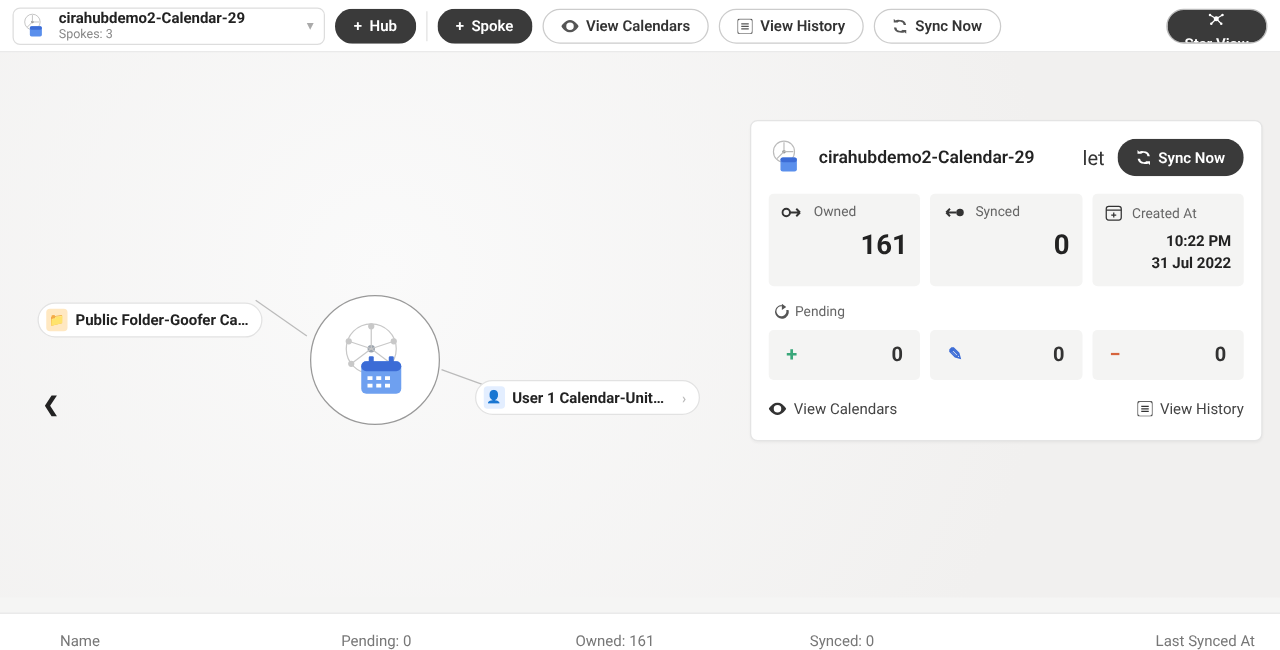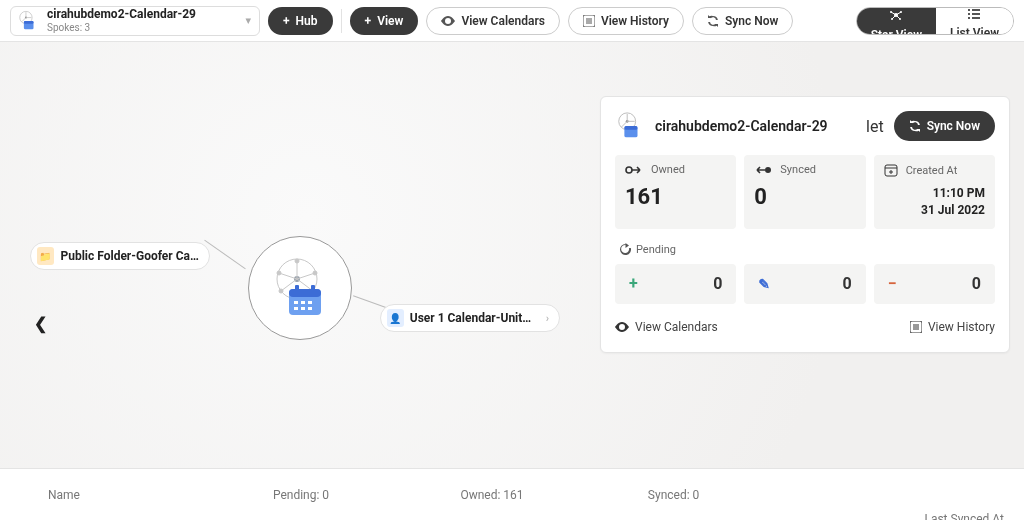--- a/index.html
+++ b/index.html
@@ -164,21 +164,21 @@
   .stat-row { display: flex; gap: 8px; margin-bottom: 14px; }
   .stat-card {
     flex: 1;
     background: #f4f4f3;
     border-radius: 4px;
     padding: 8px 10px 10px 10px;
     min-height: 72px;
     position: relative;
   }
   .stat-card .top { display: flex; align-items: center; gap: 8px; font-size: 11px; color: #666; margin-bottom: 8px; }
-  .stat-card .val { font-size: 22px; font-weight: 700; color: #222; text-align: left; }
+  .stat-card .val { font-size: 22px; font-weight: 700; color: #222; text-align: right; }
   .stat-card.created .lines { text-align: right; font-size: 12px; font-weight: 700; color: #222; line-height: 1.4; }
 
   .pending-head { display:flex; align-items:center; gap:4px; font-size:11px; color:#666; margin: 4px 0 8px 4px; }
   .pending-row { display:flex; gap:8px; margin-bottom: 16px; }
   .pend-card {
     flex:1;
     background:#f4f4f3;
     border-radius:4px;
     height:40px;
     display:flex; align-items:center; justify-content:space-between;
@@ -190,25 +190,25 @@
   .pend-card.edit .ico { color: #3c6cd6; font-size:14px;}
   .pend-card.del .ico { color: #d6643c; }
 
   .sp-links { display:flex; justify-content:space-between; font-size:12px; color:#444; }
   .sp-links .lnk { display:flex; align-items:center; gap:6px; cursor:pointer; }
 
   
   .bottombar {
     position: absolute;
     left: 0; right: 0; bottom: 0;
-    height: 52px;
+    height: 30px;
     background: #fff;
     border-top: 1px solid #e4e4e4;
     display: flex;
-    align-items: center;
+    align-items: flex-end;
     padding: 0 20px;
     font-size: 12px;
     color: #777;
   }
   .bottombar .col { flex: 1; }
   .bottombar .col.first { flex: 1.2; padding-left: 28px; }
   .bottombar .col.last { text-align: right; flex: 0.9; margin-top: 48px; }
 
   
   svg { display:block; }
@@ -239,21 +239,21 @@
 
   <div class="pill dark">
     <span>+</span>
     <span>Hub</span>
   </div>
 
   <div class="divider-v"></div>
 
   <div class="pill dark">
     <span>+</span>
-    <span>View</span>
+    <span>Spoke</span>
   </div>
 
   <div class="pill outline">
     <span>
       <svg width="14" height="10" viewBox="0 0 14 10">
           <path d="M7 0C3 0 0 5 0 5s3 5 7 5 7-5 7-5S11 0 7 0zm0 8a3 3 0 110-6 3 3 0 010 6z" fill="#555"></path>
         </svg>
     </span>
     <span>View Calendars</span>
   </div>
@@ -290,33 +290,20 @@
             <circle cx="12" cy="4" r="1" fill="#fff"></circle>
             <circle cx="3" cy="11" r="1" fill="#fff"></circle>
             <circle cx="11" cy="11" r="1" fill="#fff"></circle>
             <line x1="7" y1="7" x2="2" y2="4" stroke="#fff"></line>
             <line x1="7" y1="7" x2="12" y2="4" stroke="#fff"></line>
             <line x1="7" y1="7" x2="3" y2="11" stroke="#fff"></line>
             <line x1="7" y1="7" x2="11" y2="11" stroke="#fff"></line>
           </svg>
       </span>
       <span>Star View</span>
-    </div>
-    <div class="seg inactive">
-      <span>
-        <svg width="12" height="12" viewBox="0 0 12 12">
-            <rect x="0" y="1" width="2" height="2" fill="#555"></rect>
-            <rect x="4" y="1" width="8" height="2" fill="#555"></rect>
-            <rect x="0" y="5" width="2" height="2" fill="#555"></rect>
-            <rect x="4" y="5" width="8" height="2" fill="#555"></rect>
-            <rect x="0" y="9" width="2" height="2" fill="#555"></rect>
-            <rect x="4" y="9" width="8" height="2" fill="#555"></rect>
-          </svg>
-      </span>
-      <span>List View</span>
     </div>
   </div>
 </div>
 
 <div class="canvas">
 
   <div class="nav-arrow left">❮</div>
 
   <div class="spoke-line line1"></div>
   <div class="spoke-line line2"></div>
@@ -418,21 +405,21 @@
             <svg width="14" height="14" viewBox="0 0 14 14">
                 <rect x="1" y="2" width="12" height="11" rx="2" fill="none" stroke="#333"></rect>
                 <line x1="1" y1="5" x2="13" y2="5" stroke="#333"></line>
                 <line x1="7" y1="7" x2="7" y2="11" stroke="#333"></line>
                 <line x1="5" y1="9" x2="9" y2="9" stroke="#333"></line>
               </svg>
           </span>
           <span>Created At</span>
         </div>
         <div class="lines">
-          <div>11:10 PM</div>
+          <div>10:22 PM</div>
           <div>31 Jul 2022</div>
         </div>
       </div>
     </div>
 
     <div class="pending-head">
       <span>
         <svg width="13" height="13" viewBox="0 0 13 13">
             <path d="M6.5 1a5.5 5.5 0 105.3 4H10a4 4 0 11-3.5-3V0L10 2.5 6.5 5V2z" fill="#555"></path>
           </svg>

